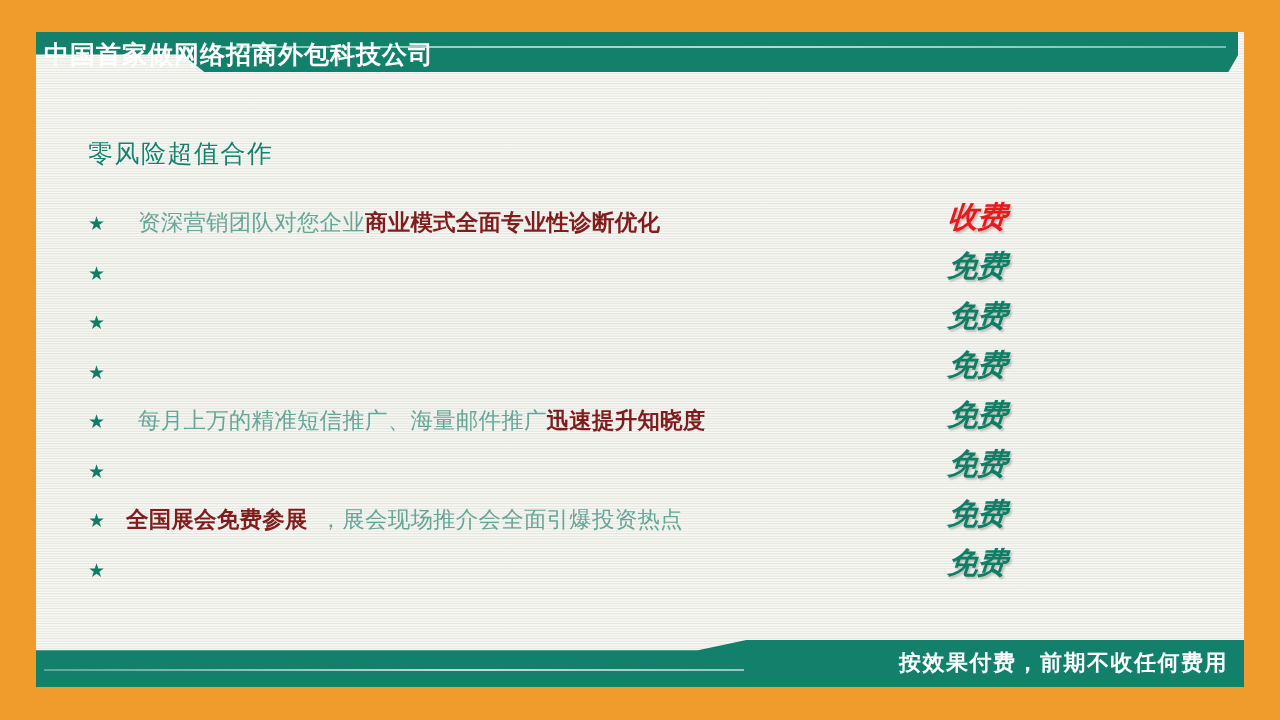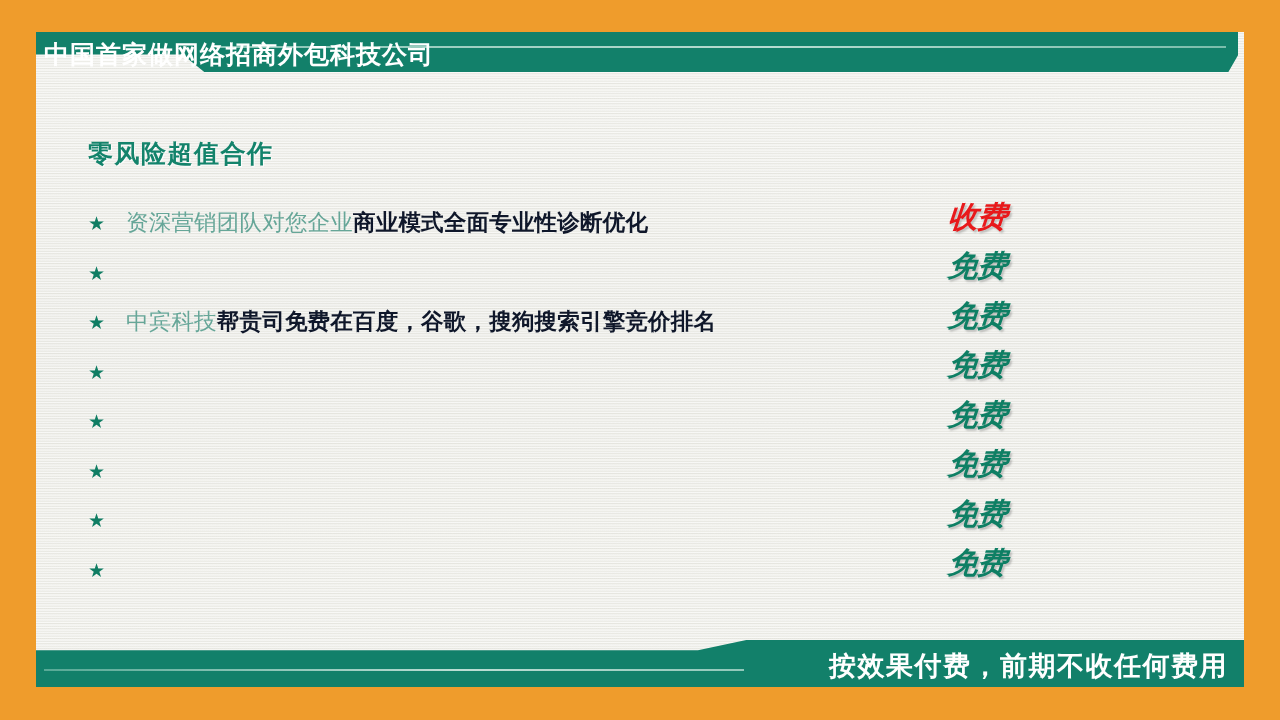--- a/index.html
+++ b/index.html
@@ -83,21 +83,21 @@
     font-family: "Liberation Sans", "DejaVu Sans", sans-serif;
     white-space: nowrap;
   }
 
   
   .section-title {
     position: absolute;
     left: 88px;
     top: 137px;
     font-size: 25px;
-    font-weight: bold;
+    font-weight: normal;
     color: #13836b;
     letter-spacing: 1.5px;
     font-family: "Liberation Sans", "DejaVu Sans", sans-serif;
     text-shadow: 1px 1px 0 rgba(255,255,255,0.85);
     white-space: nowrap;
   }
 
   
   .bullets {
     position: absolute;
@@ -123,23 +123,24 @@
     flex: 1 1 auto;
     font-family: "Liberation Serif", "DejaVu Serif", serif;
     font-size: 22.5px;
     line-height: 1.1;
     white-space: nowrap;
     letter-spacing: 0.2px;
   }
   .t-reg {
     color: #66a698;
     font-weight: normal;
+    margin-left: 12px;
   }
   .t-bold {
-    color: #0f172a;
+    color: #7f1d1d;
     font-weight: bold;
   }
 
   
   .price-col {
     position: absolute;
     left: 948px;
     top: 192px;
     width: 120px;
   }
@@ -179,21 +180,21 @@
     top: 669px;
     width: 700px;
     height: 2px;
     background: linear-gradient(to right, #5fae9b 0%, #cfe8e0 60%, #9fd0c3 100%);
     opacity: 0.9;
   }
   .footer-text {
     position: absolute;
     right: 52px;
     top: 648px;
-    font-size: 27px;
+    font-size: 22px;
     font-weight: bold;
     color: #ffffff;
     letter-spacing: 1.5px;
     font-family: "Liberation Sans", "DejaVu Sans", sans-serif;
     white-space: nowrap;
   }
 </style>
 </head>
 <body>
 
@@ -212,33 +213,34 @@
   <div class="bullets">
       <div class="bullet-row">
         <span class="star">★</span>
         <div class="row-text"><span class="t-reg">资深营销团队对您企业</span><span class="t-bold">商业模式全面专业性诊断优化</span></div>
       </div>
       <div class="bullet-row">
         <span class="star">★</span>
       </div>
       <div class="bullet-row">
         <span class="star">★</span>
-        <div class="row-text"><span class="t-reg">中宾科技</span><span class="t-bold">帮贵司免费在百度，谷歌，搜狗搜索引擎竞价排名</span></div>
-      </div>
-      <div class="bullet-row">
-        <span class="star">★</span>
-      </div>
-      <div class="bullet-row">
-        <span class="star">★</span>
-      </div>
-      <div class="bullet-row">
-        <span class="star">★</span>
-      </div>
-      <div class="bullet-row">
-        <span class="star">★</span>
+      </div>
+      <div class="bullet-row">
+        <span class="star">★</span>
+      </div>
+      <div class="bullet-row">
+        <span class="star">★</span>
+        <div class="row-text"><span class="t-reg">每月上万的精准短信推广、海量邮件推广</span><span class="t-bold">迅速提升知晓度</span></div>
+      </div>
+      <div class="bullet-row">
+        <span class="star">★</span>
+      </div>
+      <div class="bullet-row">
+        <span class="star">★</span>
+        <div class="row-text"><span class="t-bold">全国展会免费参展</span><span class="t-reg">，展会现场推介会全面引爆投资热点</span></div>
       </div>
       <div class="bullet-row">
         <span class="star">★</span>
       </div>
     </div>
 
   <div class="price-col">
       <div class="price-cell">
         <span class="price-paid">收费</span>
       </div>

